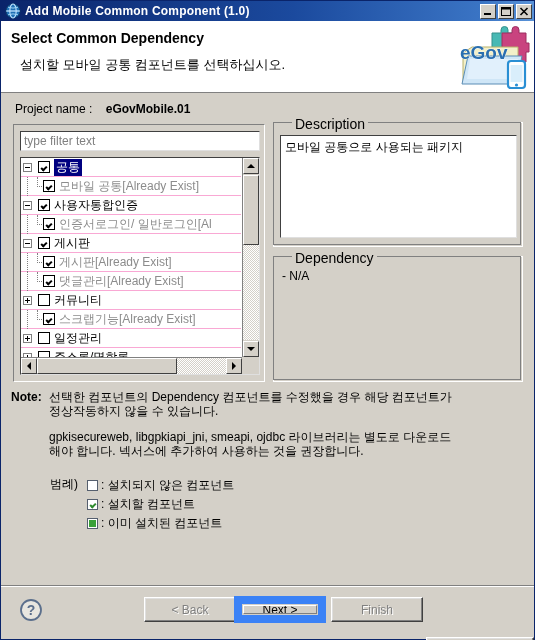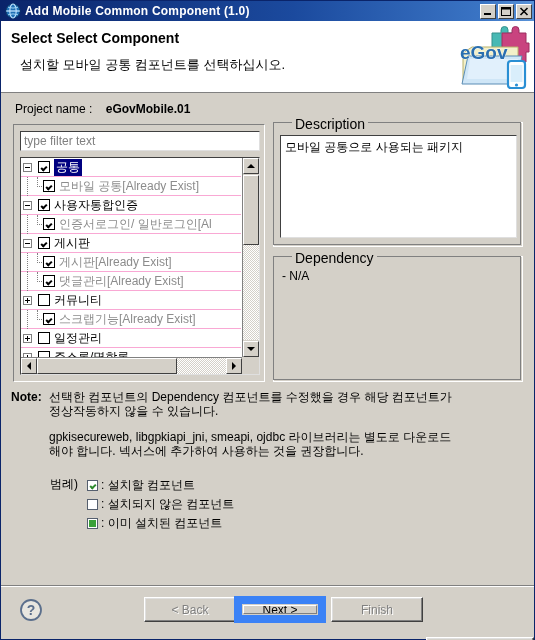--- a/index.html
+++ b/index.html
@@ -458,21 +458,21 @@
         </svg>
     </span>
     <span class="sysbtn">
       <svg width="14" height="13" viewBox="0 0 14 13">
           <path d="M3.5 3 L10.5 10 M10.5 3 L3.5 10" stroke="#000" stroke-width="1.6"></path>
         </svg>
     </span>
   </div>
 
   <div id="header">
-    <div id="header-title">Select Select Component</div>
+    <div id="header-title">Select Common Dependency</div>
     <div id="header-sub">설치할 모바일 공통 컴포넌트를 선택하십시오.</div>
     <div id="egov-logo">
       <svg width="72" height="68" viewBox="0 0 72 68">
 
         <g>
           <path d="M34 10 h9 v-3 a3.5 3.5 0 0 1 7 0 v3 h9 v9 h-3 a3.5 3.5 0 0 0 0 7 h3 v9 h-9 v-3 a3.5 3.5 0 0 0-7 0 v3 h-9 z" fill="#3fb6b0" stroke="#2a8a85" stroke-width="1" opacity="0.95"></path>
           <path d="M48 4 h10 v-3 a3.5 3.5 0 0 1 7 0 v3 h7 v10 h3 v9 h-3 v10 h-10 v-3 a3.5 3.5 0 0 0-7 0 v3 h-7 z" transform="translate(-4,6)" fill="#c9437f" stroke="#9c2f60" stroke-width="1"></path>
         </g>
 
         <path d="M5 30 L14 24 L60 24 L60 60 L5 60 Z" fill="#f3f0c9" stroke="#b8b06a" stroke-width="1"></path>
@@ -616,26 +616,26 @@
         <div class="note-gap"></div>
         <div>gpkisecureweb, libgpkiapi_jni, smeapi, ojdbc 라이브러리는 별도로 다운로드</div>
         <div>해야 합니다. 넥서스에 추가하여 사용하는 것을 권장합니다.</div>
       </div>
     </div>
 
     <div id="legend">
       <span id="legend-label">범례)</span>
       <div class="legend-rows">
           <div class="lrow">
+            <span class="lbox"></span>
+            <span>: 설치되지 않은 컴포넌트</span>
+          </div>
+          <div class="lrow">
             <span class="lbox check"></span>
             <span>: 설치할 컴포넌트</span>
-          </div>
-          <div class="lrow">
-            <span class="lbox"></span>
-            <span>: 설치되지 않은 컴포넌트</span>
           </div>
           <div class="lrow">
             <span class="lbox fill"></span>
             <span>: 이미 설치된 컴포넌트</span>
           </div>
         </div>
     </div>
   </div>
 
   <div id="footer">

